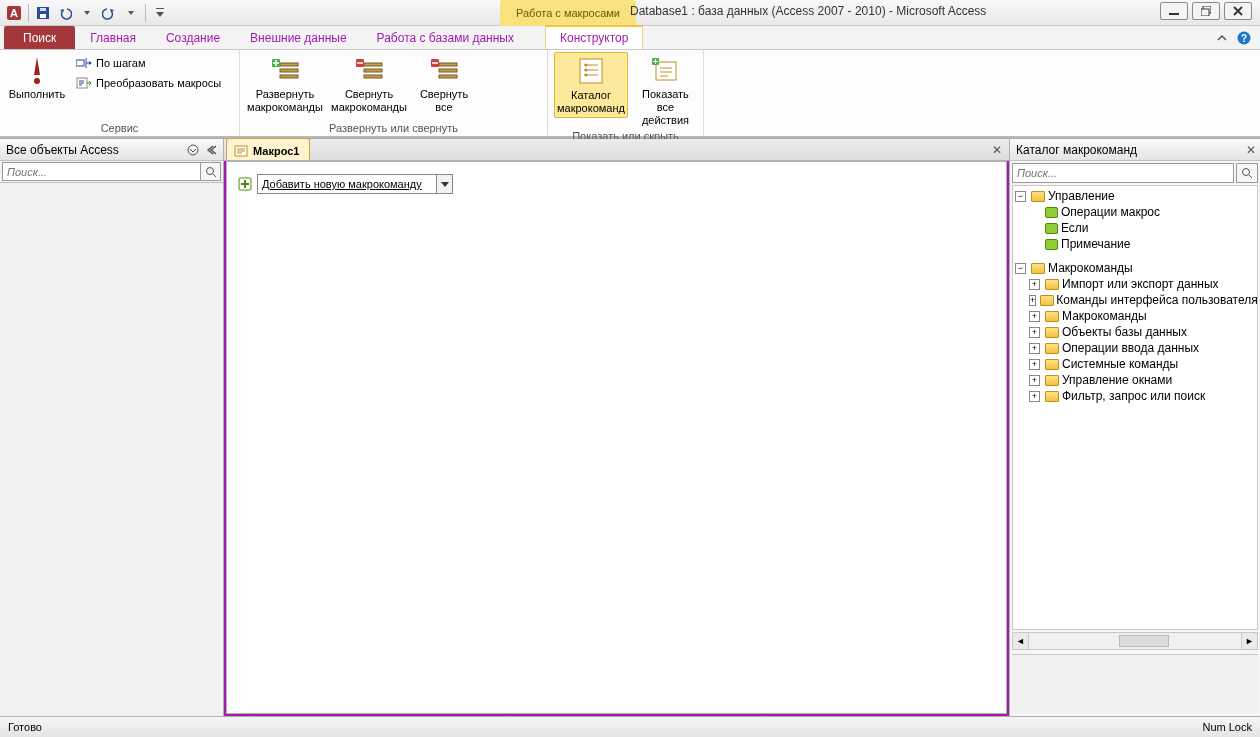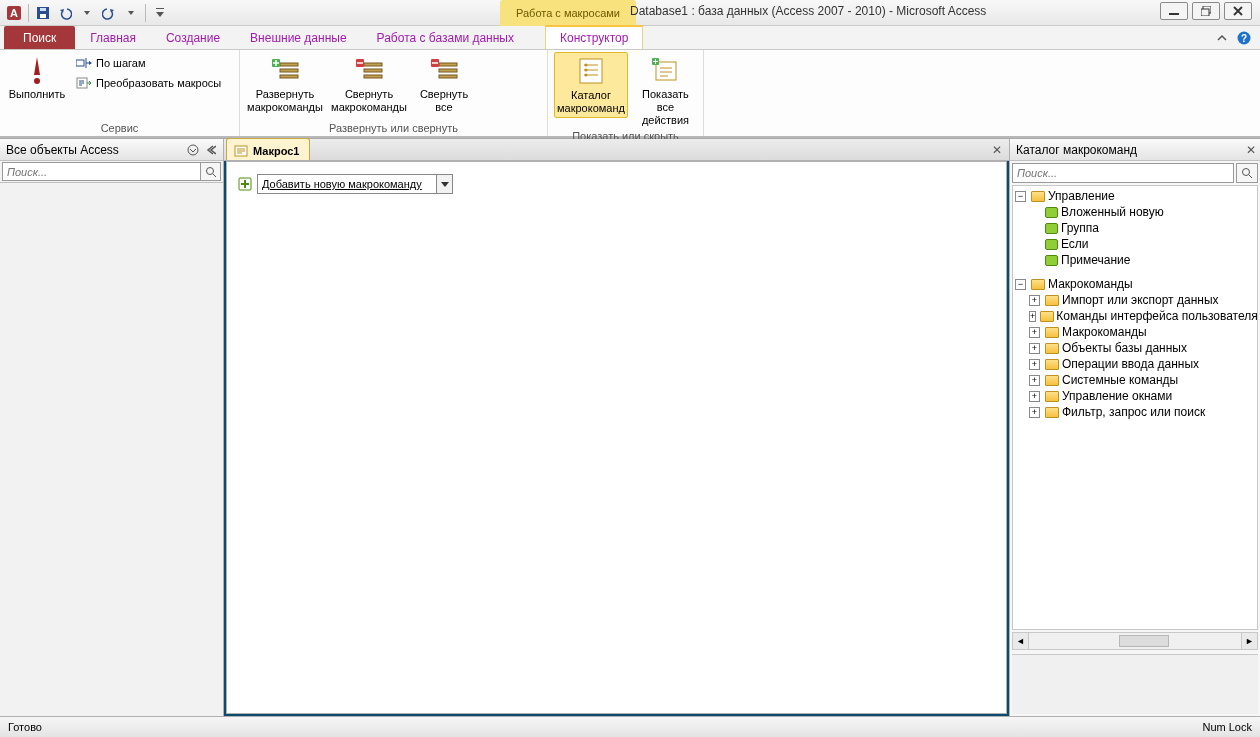--- a/index.html
+++ b/index.html
@@ -35,21 +35,21 @@
 .workspace { display: flex; height: 578px; background: #e8e8e8; border-top: 1px solid #aaa; }
 .nav-pane { width: 224px; background: #f2f2f2; border-right: 1px solid #b0b0b0; display: flex; flex-direction: column; }
 .nav-header { height: 22px; display: flex; align-items: center; padding: 0 6px; background: linear-gradient(#fafafa,#e4e4e4); border-bottom: 1px solid #c0c0c0; font-size: 12px; position: relative; }
 .nav-header-btns { position: absolute; right: 4px; display: flex; gap: 2px; }
 .nh-btn { width: 16px; height: 16px; cursor: pointer; display:flex;align-items:center;justify-content:center; }
 .nav-search { height: 22px; display: flex; border-bottom: 1px solid #c0c0c0; }
 .nav-search input { flex: 1; border: 1px solid #9a9a9a; margin: 1px 0 1px 2px; padding: 0 4px; font-size: 11px; font-style: italic; color: #777; outline: none; }
 .nav-search-btn { width: 20px; border: 1px solid #9a9a9a; border-left: none; margin: 1px 2px 1px 0; background: #f6f6f6; display: flex; align-items: center; justify-content: center; cursor: pointer; }
 .nav-body { flex: 1; background: #f2f2f2; }
 
-.center { flex: 1; background: #0c4a6e; display: flex; flex-direction: column; border-right: 1px solid #b0b0b0; }
+.center { flex: 1; background: #a21caf; display: flex; flex-direction: column; border-right: 1px solid #b0b0b0; }
 .doc-tabs { height: 22px; background: linear-gradient(#ececec,#dcdcdc); display: flex; align-items: flex-end; position: relative; border-bottom: 1px solid #b0b0b0; }
 .doc-tab { height: 22px; background: #fff4cf; border: 1px solid #c8a744; border-bottom: none; border-radius: 3px 3px 0 0; padding: 2px 10px 0 6px; display: flex; align-items: center; gap: 4px; font-size: 11px; font-weight: bold; margin-left: 2px; cursor: pointer; }
 .doc-close { position: absolute; right: 4px; top: 3px; width: 16px; height: 16px; cursor: pointer; display:flex;align-items:center;justify-content:center; font-size:12px; color:#555; }
 .canvas { flex: 1; background: #fff; margin: 0 2px 2px 2px; border: 1px solid #b0b0b0; position: relative; }
 .add-row { position: absolute; top: 12px; left: 10px; display: flex; align-items: center; gap: 4px; text-decoration: underline; }
 .add-combo { border: 1px solid #888; height: 20px; display: flex; }
 .add-combo input { border: none; width: 178px; padding: 0 4px; font-size: 11px; outline: none; }
 .add-combo-btn { width: 16px; border-left: 1px solid #888; background: #f2f2f2; display: flex; align-items: center; justify-content: center; cursor: pointer; }
 
 .catalog-pane { width: 250px; background: #f6f6f6; display: flex; flex-direction: column; }
@@ -365,27 +365,21 @@
         <div class="tree-icon">
             <div class="folder-icon"></div>
           </div>
         <span>Управление</span>
       </div>
       <div id="control-items">
           <div class="tree-node indent2">
             <div class="tree-icon">
               <div class="green-icon"></div>
             </div>
-            <span>Вложенный новую</span>
-          </div>
-          <div class="tree-node indent2">
-            <div class="tree-icon">
-              <div class="green-icon"></div>
-            </div>
-            <span>Группа</span>
+            <span>Операции макрос</span>
           </div>
           <div class="tree-node indent2">
             <div class="tree-icon">
               <div class="green-icon"></div>
             </div>
             <span>Если</span>
           </div>
           <div class="tree-node indent2">
             <div class="tree-icon">
               <div class="green-icon"></div>

